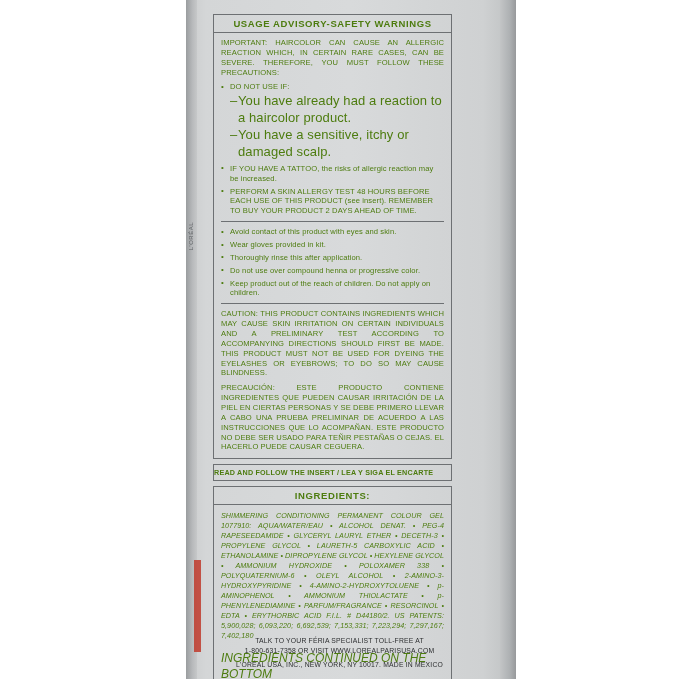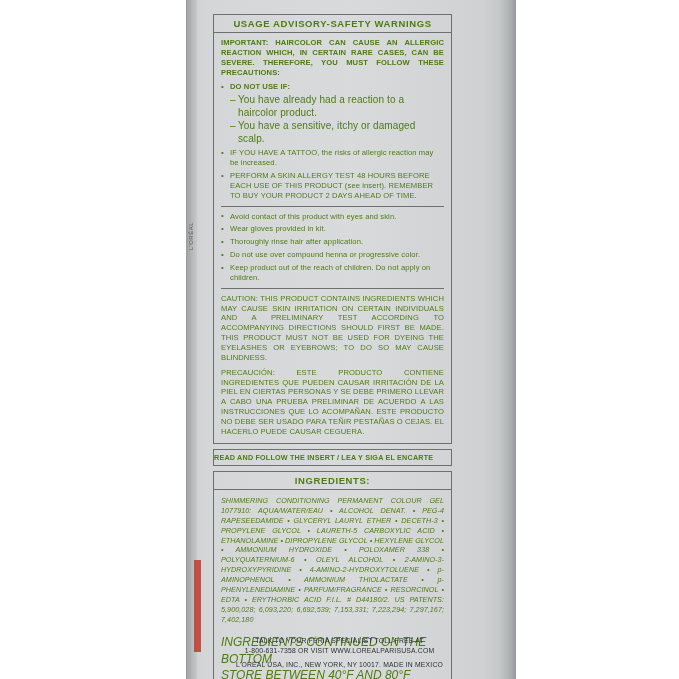--- a/index.html
+++ b/index.html
@@ -90,21 +90,21 @@
     padding: 5px 7px 6px 7px;
   }
 
   p.para {
     margin: 0 0 5px 0;
     font-size: 7.6px;
     line-height: 1.30;
     text-align: justify;
     letter-spacing: .1px;
   }
-  .bold { font-weight: bold; }
+  .bold { font-weight: normal; }
 
   ul.bullets {
     margin: 0;
     padding: 0;
     list-style: none;
   }
   ul.bullets > li {
     position: relative;
     padding-left: 9px;
     margin-bottom: 3px;
@@ -120,21 +120,21 @@
     font-size: 8px;
   }
   ul.sub {
     margin: 1px 0 0 0;
     padding: 0;
     list-style: none;
   }
   ul.sub > li {
     position: relative;
     padding-left: 8px;
-    font-size: 10px;
+    font-size: 13px;
     line-height: 1.30;
   }
   ul.sub > li:before {
     content: "\2013";
     position: absolute;
     left: 0;
     top: 0;
   }
 
   .divider {
@@ -213,21 +213,21 @@
           </li>
           <li>IF YOU HAVE A TATTOO, the risks of allergic reaction may be increased.</li>
           <li>PERFORM A SKIN ALLERGY TEST 48 HOURS BEFORE EACH USE OF THIS PRODUCT (see insert). REMEMBER TO BUY YOUR PRODUCT 2 DAYS AHEAD OF TIME.</li>
         </ul>
 
         <div class="divider"></div>
 
         <ul class="bullets">
           <li>Avoid contact of this product with eyes and skin.</li>
           <li>Wear gloves provided in kit.</li>
-          <li>Thoroughly rinse hair after application.</li>
+          <li>Thoroughly rinse this after application.</li>
           <li>Do not use over compound henna or progressive color.</li>
           <li>Keep product out of the reach of children. Do not apply on children.</li>
         </ul>
 
         <div class="divider"></div>
 
         <p class="para">CAUTION: THIS PRODUCT CONTAINS INGREDIENTS WHICH MAY CAUSE SKIN IRRITATION ON CERTAIN INDIVIDUALS AND A PRELIMINARY TEST ACCORDING TO ACCOMPANYING DIRECTIONS SHOULD FIRST BE MADE. THIS PRODUCT MUST NOT BE USED FOR DYEING THE EYELASHES OR EYEBROWS; TO DO SO MAY CAUSE BLINDNESS.</p>
         <p class="para" style="margin-bottom:0">PRECAUCIÓN: ESTE PRODUCTO CONTIENE INGREDIENTES QUE PUEDEN CAUSAR IRRITACIÓN DE LA PIEL EN CIERTAS PERSONAS Y SE DEBE PRIMERO LLEVAR A CABO UNA PRUEBA PRELIMINAR DE ACUERDO A LAS INSTRUCCIONES QUE LO ACOMPAÑAN. ESTE PRODUCTO NO DEBE SER USADO PARA TEÑIR PESTAÑAS O CEJAS. EL HACERLO PUEDE CAUSAR CEGUERA.</p>
 
       </div>

